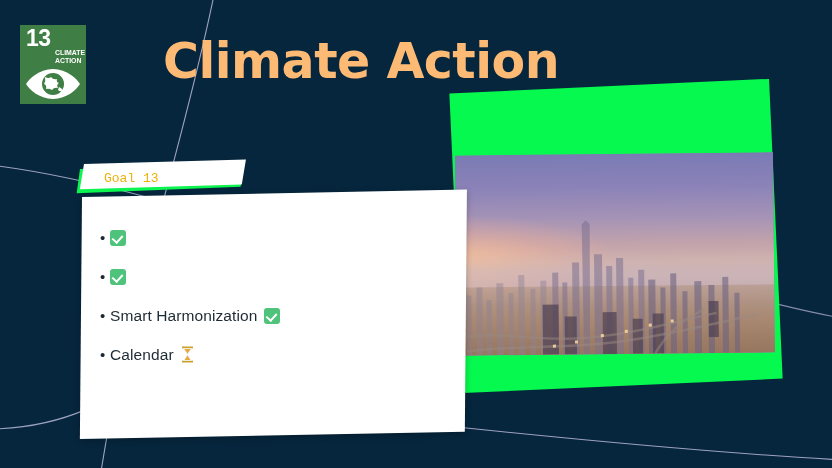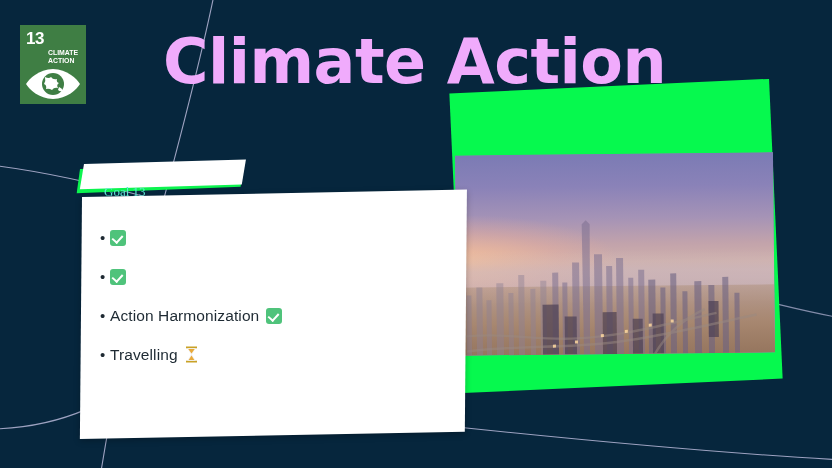--- a/index.html
+++ b/index.html
@@ -16,35 +16,35 @@
 
   
   .sdg-logo{
     position:absolute;left:20px;top:25px;width:66px;height:79px;
     background:#3F7E44;
     display:flex;flex-direction:column;
     padding:0;box-sizing:border-box;
   }
   .sdg-top{display:flex;align-items:flex-start;gap:4px;padding:6px 0 0 6px;}
   .sdg-num{
-    color:#fff;font-weight:700;font-size:17px;line-height:15px;
+    color:#fff;font-weight:700;font-size:23px;line-height:15px;
     letter-spacing:-0.5px;font-family:"Liberation Sans",sans-serif;
   }
   .sdg-words{display:flex;flex-direction:column;justify-content:flex-end;margin-top:18px;}
   .sdg-words span{
     color:#fff;font-size:7.5px;line-height:8px;font-weight:700;
     letter-spacing:0px;transform:scaleX(0.92);transform-origin:left center;
   }
   .sdg-icon{flex:1;display:flex;align-items:center;justify-content:center;margin-top:-2px;}
 
   
   .title{
     position:absolute;left:163px;top:36px;
-    color:#f0abfc;
-    font-size:62px;line-height:52px;font-weight:700;
+    color:#fdba74;
+    font-size:49px;line-height:52px;font-weight:700;
     letter-spacing:-0.5px;
     font-family:"DejaVu Sans","Liberation Sans",sans-serif;
     white-space:nowrap;
   }
 
   
   .photo-block{
     position:absolute;left:456px;top:86px;width:330px;height:305px;
   }
   .green-frame{
@@ -98,23 +98,23 @@
     transform:rotate(-2.2deg) skewX(-10deg);
     transform-origin:left top;
   }
   .tab{
     position:absolute;left:8px;top:3px;width:162px;height:25px;
     background:#ffffff;
     transform:rotate(-1.6deg) skewX(-11deg);
     transform-origin:left top;
   }
   .tab-label{
-    position:absolute;left:28px;top:23px;
-    color:#5eead4;font-size:13px;line-height:16px;
-    font-family:Liberation Serif, serif;
+    position:absolute;left:28px;top:10px;
+    color:#eab308;font-size:13px;line-height:16px;
+    font-family:Liberation Mono, monospace;
     white-space:nowrap;
   }
 
   
   .card{
     position:absolute;left:82px;top:197px;width:385px;height:242px;
     background:#ffffff;
     transform:rotate(-1.1deg) skewX(-1.6deg);
     transform-origin:left top;
     box-shadow:0 2px 6px rgba(0,0,0,0.25);
@@ -262,27 +262,27 @@
       <span class="emoji-check"></span>
     </div>
 
     <div class="bullet-row">
       <span class="bullet-dot">•</span>
       <span class="emoji-check"></span>
     </div>
 
     <div class="bullet-row">
       <span class="bullet-dot">•</span>
-      <span class="bullet-text">Action Harmonization</span>
+      <span class="bullet-text">Smart Harmonization</span>
       <span class="emoji-check"></span>
     </div>
 
     <div class="bullet-row">
       <span class="bullet-dot">•</span>
-      <span class="bullet-text">Travelling</span>
+      <span class="bullet-text">Calendar</span>
       <span class="emoji-hourglass">
         <svg width="13" height="17" viewBox="0 0 13 17">
           <rect x="1" y="0.5" width="11" height="1.8" fill="#c9a227"></rect>
           <rect x="1" y="14.7" width="11" height="1.8" fill="#c9a227"></rect>
           <path d="M2.4 2.3 H10.6 L7 8.4 L10.6 14.7 H2.4 L6 8.4 Z" fill="#f1f1f1"></path>
           <path d="M3.3 3.0 H9.7 L6.5 7.6 Z" fill="#e8a93a"></path>
           <path d="M6.5 9.6 L9.3 14.0 H3.7 Z" fill="#e8a93a"></path>
         </svg>
       </span>
     </div>

